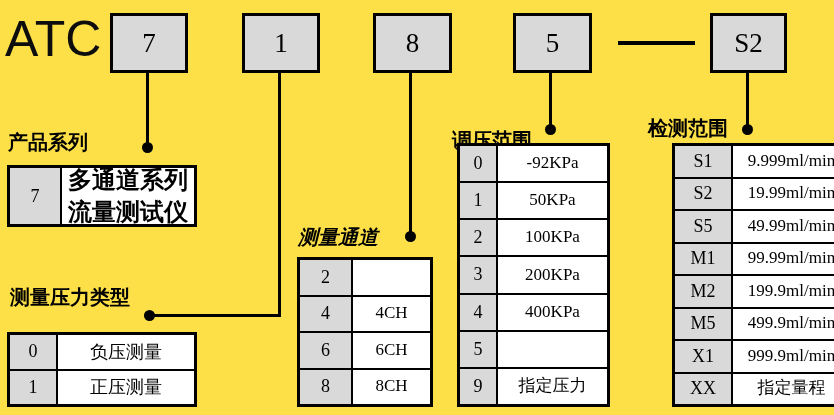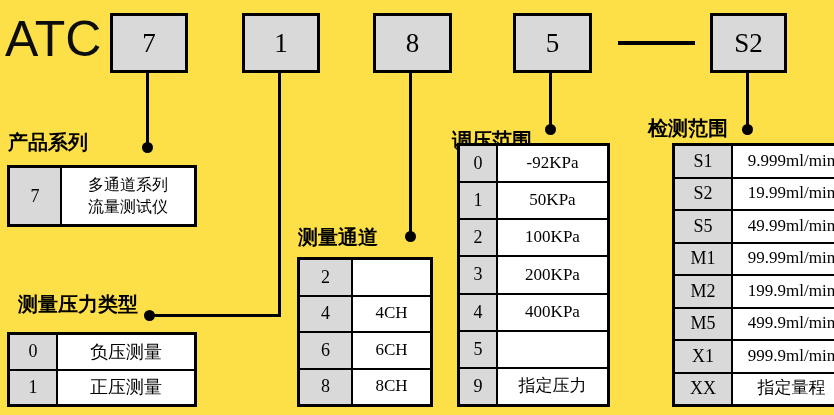--- a/index.html
+++ b/index.html
@@ -39,22 +39,22 @@
   #ln-prange{left:549px;top:71px;width:3px;height:59px;}
   #dot-prange{left:545px;top:124px;}
   #ln-drange{left:746px;top:71px;width:3px;height:59px;}
   #dot-drange{left:742px;top:124px;}
   
   .section-title{
     position:absolute;font-weight:bold;font-size:20px;line-height:22px;
     font-family:"Liberation Sans","DejaVu Sans",sans-serif;white-space:nowrap;
   }
   #title-product_series{left:8px;top:131px;}
-  #title-pressure_type{left:10px;top:293px;margin-left:8px;}
-  #title-channels{left:298px;top:226px;}
+  #title-pressure_type{left:10px;top:286px;}
+  #title-channels{left:298px;top:226px;font-style:italic;}
   #title-pressure_range{left:452px;top:129px;}
   #title-detect_range{left:648px;top:117px;}
   
   .lookup-table{
     position:absolute;display:flex;flex-direction:column;
     box-sizing:border-box;border:3px solid #000;background:#fff;
   }
   .lookup-row{flex:1;display:flex;border-bottom:2px solid #000;min-height:0;}
   .lookup-row:last-child{border-bottom:none;}
   .lookup-code{
@@ -62,21 +62,21 @@
     background:#d9d9d9;border-right:2px solid #000;
     font-family:"Liberation Serif","DejaVu Serif",serif;font-size:18px;
   }
   .lookup-desc{
     flex:1;display:flex;align-items:center;justify-content:center;
     font-family:"Liberation Serif","DejaVu Serif",serif;font-size:17px;
     white-space:pre-line;line-height:1.35;
   }
   #table-product_series{left:7px;top:165px;width:190px;height:62px;}
   #table-product_series .lookup-code{width:50px;}
-  #table-product_series .lookup-desc{font-size:16px;}
+  #table-product_series .lookup-desc{font-size:24px;font-weight:bold;}
   #table-pressure_type{left:7px;top:332px;width:190px;height:75px;}
   #table-pressure_type .lookup-code{width:46px;}
   #table-pressure_type .lookup-desc{font-size:18px;}
   #table-channels{left:297px;top:257px;width:136px;height:150px;}
   #table-channels .lookup-code{width:51px;}
   #table-pressure_range{left:457px;top:143px;width:153px;height:264px;}
   #table-pressure_range .lookup-code{width:36px;}
   #table-detect_range{left:672px;top:143px;width:181px;height:264px;}
   #table-detect_range .lookup-code{width:56px;}
 </style>

